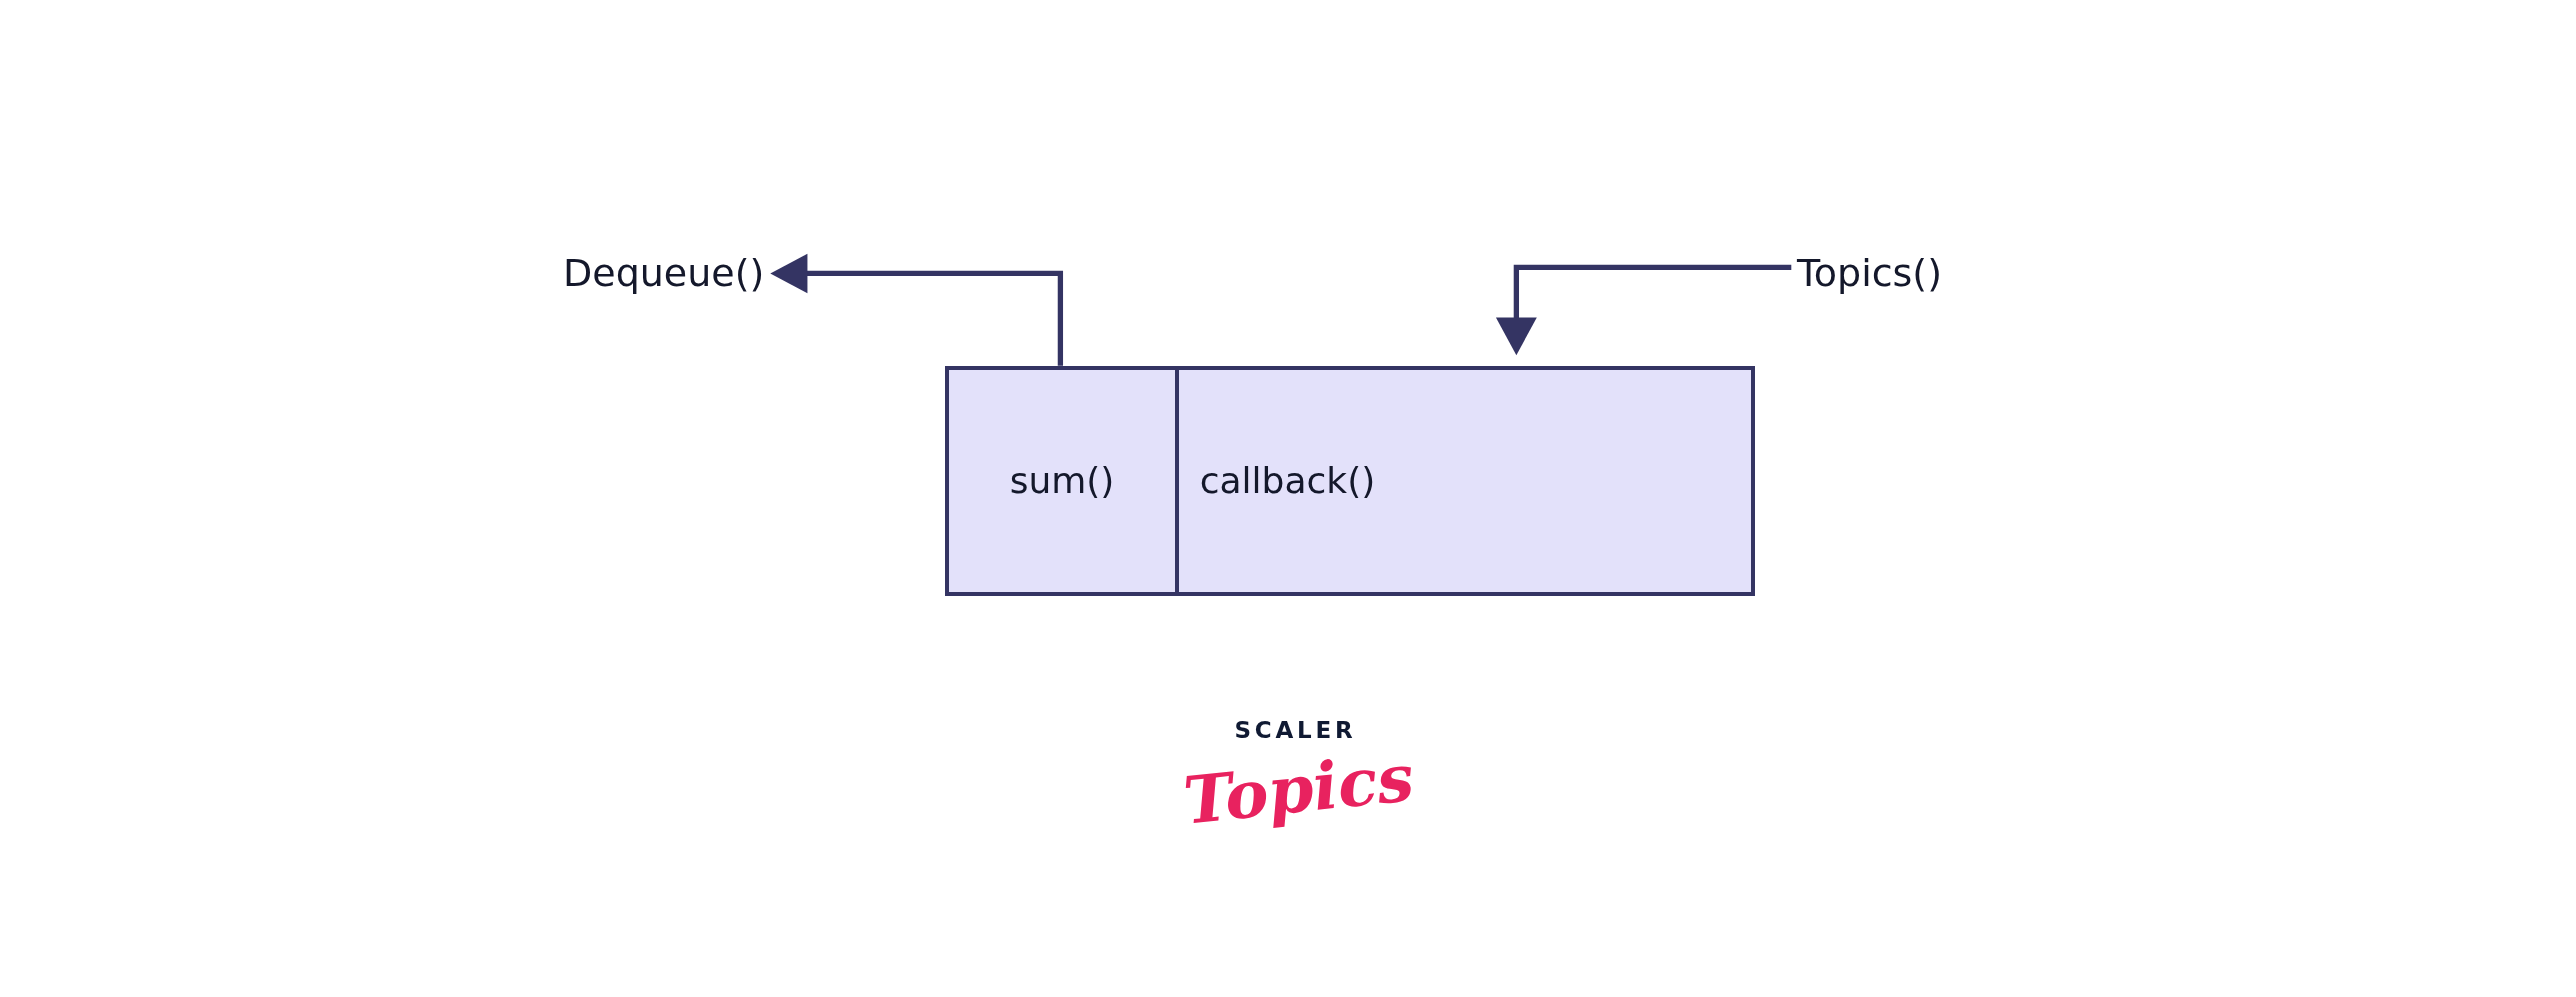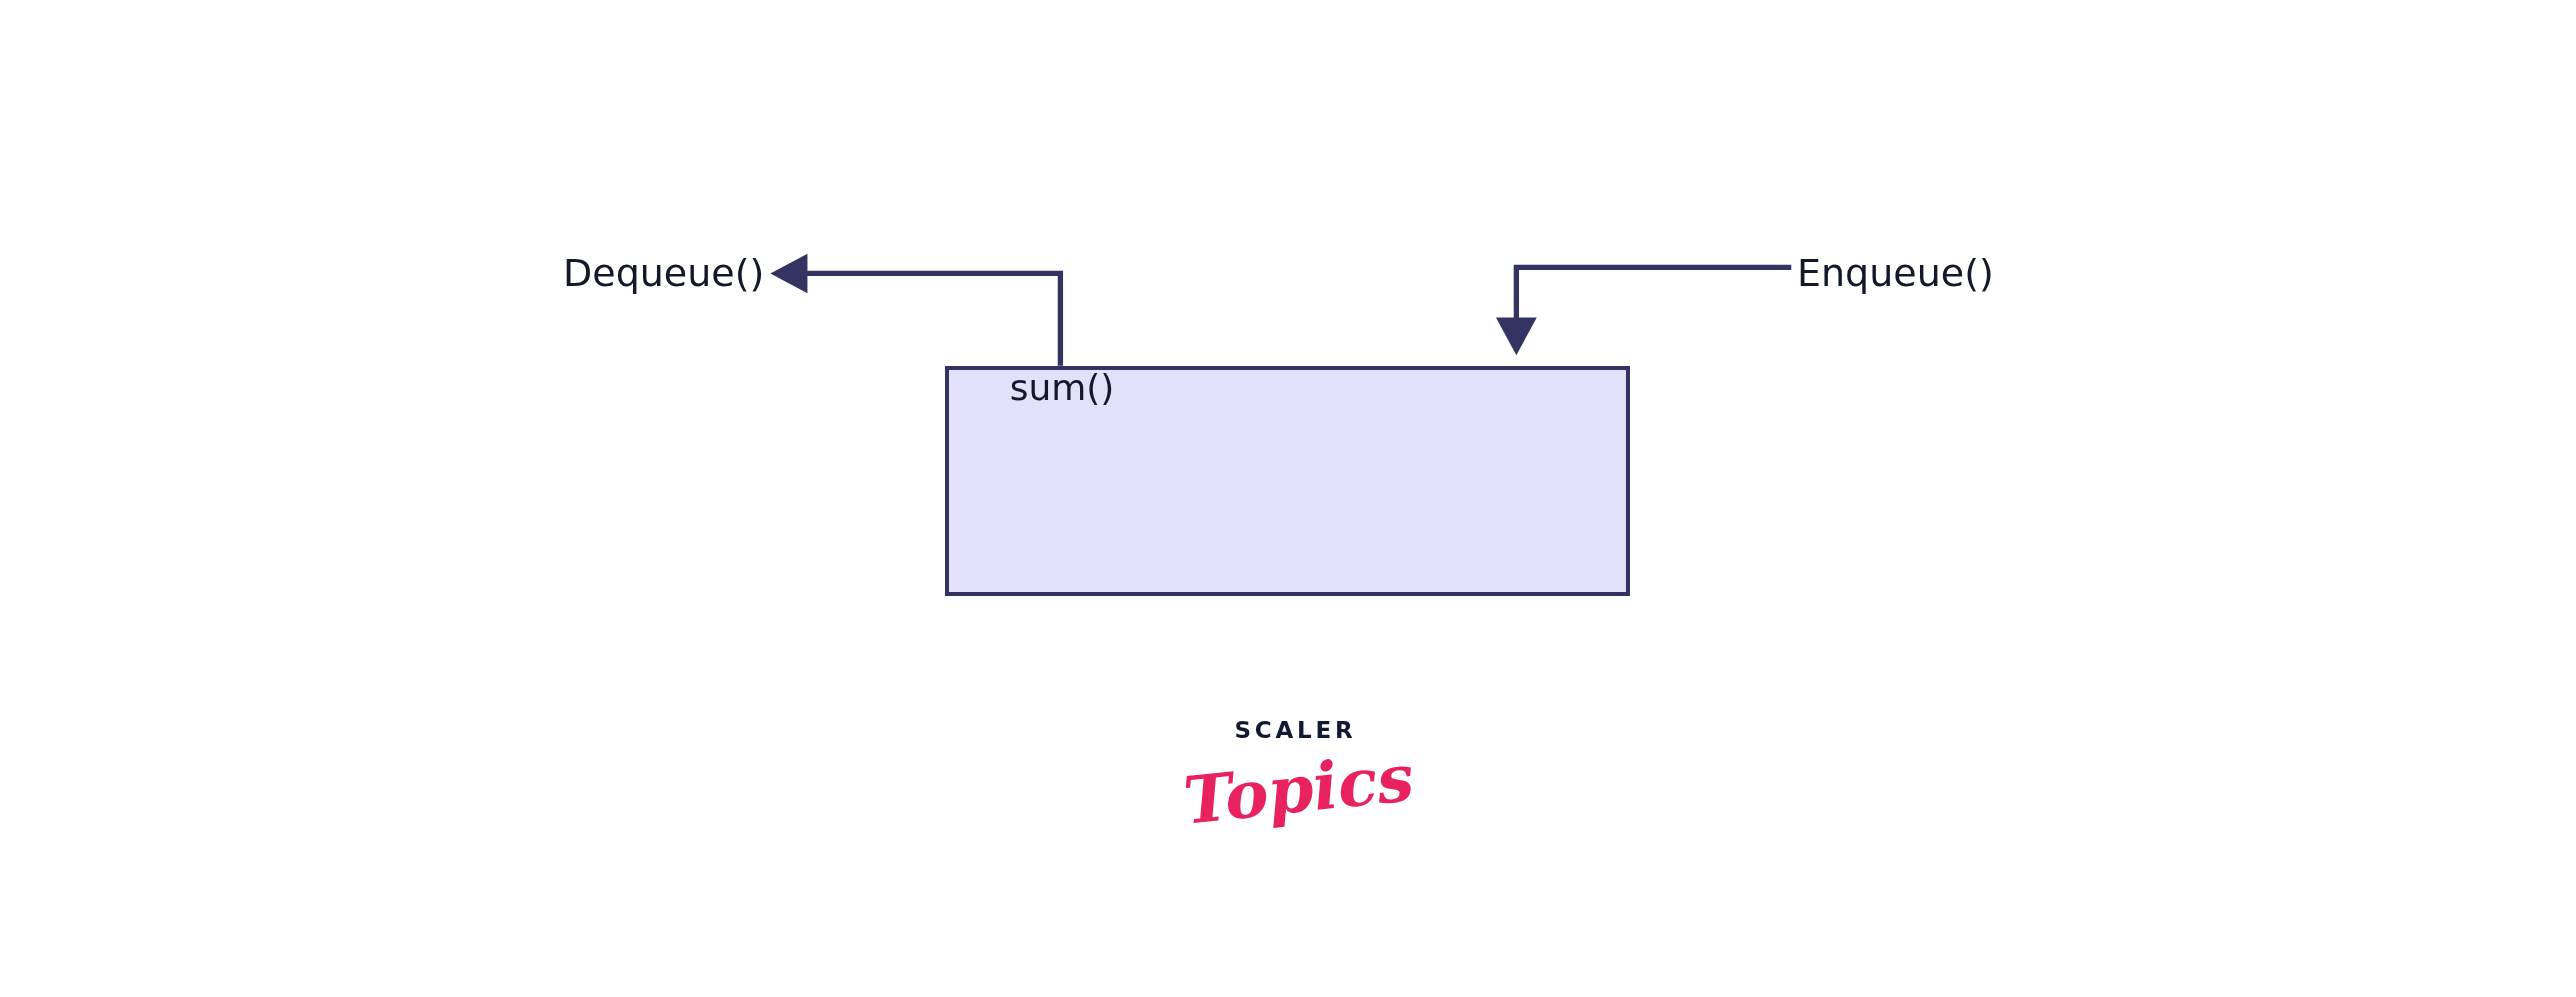--- a/index.html
+++ b/index.html
@@ -44,27 +44,26 @@
   #enqueue-label {
     left: 1797px;
     top: 208px;
   }
 
   
   .queue-container {
     position: absolute;
     left: 945px;
     top: 320px;
-    width: 685px;
+    width: 810px;
     height: 230px;
     display: flex;
     box-sizing: border-box;
     border: 4.5px solid #343463;
     background: #e3e1fa;
-    flex-direction: column;
   }
   .queue-cell {
     display: flex;
     align-items: center;
     justify-content: center;
     box-sizing: border-box;
     background: #e3e1fa;
     font-family: "DejaVu Sans", sans-serif;
     font-size: 36px;
     color: #14182b;
@@ -128,24 +127,25 @@
     </g>
 
     <g>
       <path d="M 2365 292 L 2002 292 L 2002 365" fill="none" stroke="#343463" stroke-width="7" stroke-linecap="butt" stroke-linejoin="miter"></path>
       <polygon points="2002,408 1975,358 2029,358" fill="#343463"></polygon>
     </g>
   </svg>
 
   <div class="op-label" id="dequeue-label">Dequeue()</div>
 
-  <div class="op-label" id="enqueue-label">Enqueue()</div>
+  <div class="op-label" id="enqueue-label">Topics()</div>
 
   <div class="queue-container">
     <div class="queue-cell" id="cell-0">sum()</div>
+    <div class="queue-cell" id="cell-1">callback()</div>
   </div>
 
   <div id="logo">
     <div id="logo-scaler">SCALER</div>
     <div id="logo-topics">Topics</div>
   </div>
 
 </div>
 
 

